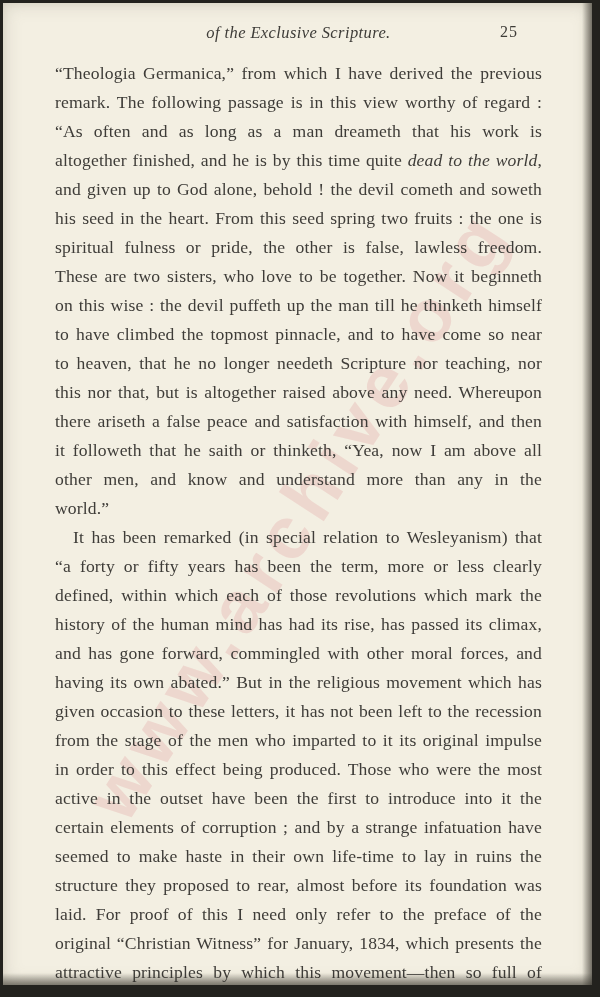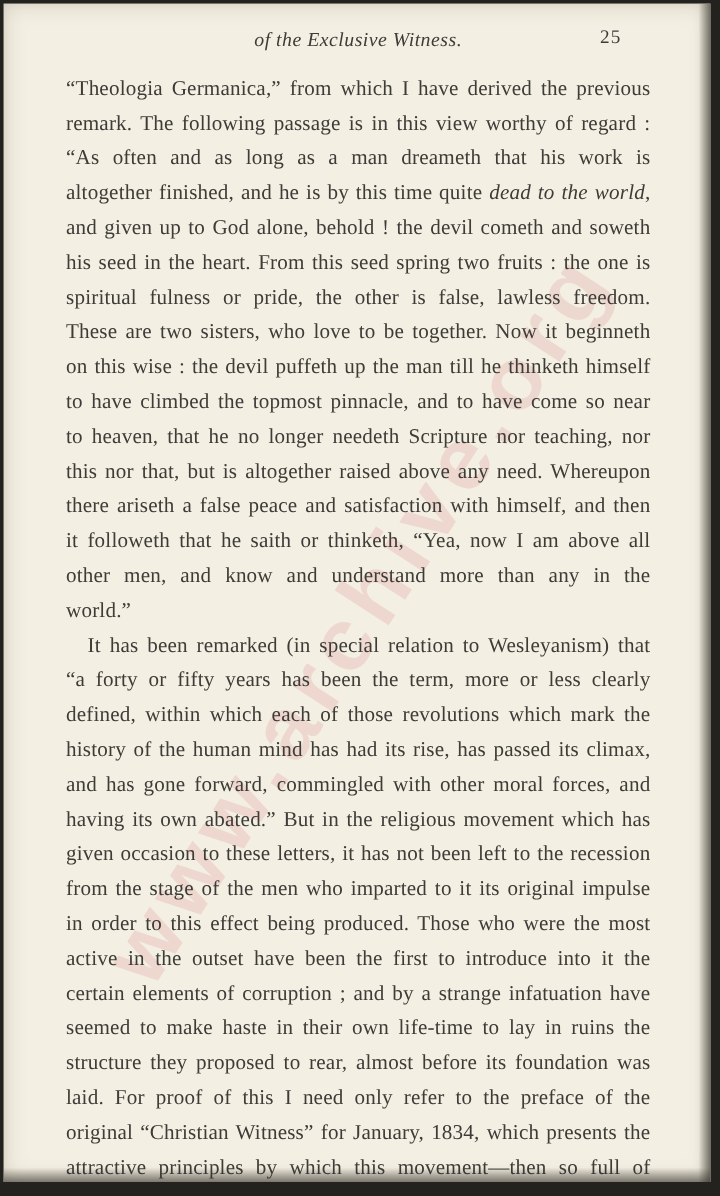--- a/index.html
+++ b/index.html
@@ -97,21 +97,21 @@
 <body>
 
 <div class="scan-frame">
   <div class="paper">
 
     <div class="watermark" style="color: rgb(226, 162, 162);">www.archive.org</div>
 
     <div class="page-inner">
 
       <div class="running-header">
-        <span class="title">of the Exclusive Witness.</span>
+        <span class="title">of the Exclusive Scripture.</span>
         <span class="folio">25</span>
       </div>
 
       <p class="body-text"><span>“Theologia Germanica,” from which I have derived the previous remark.  The following passage is in this view worthy of regard : “As often and as long as a man dreameth that his work is altogether finished, and he is by this time quite </span><span class="em-italic">dead to the world</span><span>, and given up to God alone, behold ! the devil cometh and soweth his seed in the heart.  From this seed spring two fruits : the one is spiritual fulness or pride, the other is false, lawless freedom.  These are two sisters, who love to be together.  Now it beginneth on this wise : the devil puffeth up the man till he thinketh himself to have climbed the topmost pinnacle, and to have come so near to heaven, that he no longer needeth Scripture nor teaching, nor this nor that, but is altogether raised above any need.  Whereupon there ariseth a false peace and satisfaction with himself, and then it followeth that he saith or thinketh, “Yea, now I am above all other men, and know and understand more than any in the world.”</span></p>
 
       <p class="body-text indented">It has been remarked (in special relation to Wesleyanism) that “a forty or fifty years has been the term, more or less clearly defined, within which each of those revolutions which mark the history of the human mind has had its rise, has passed its climax, and has gone forward, commingled with other moral forces, and having its own abated.”  But in the religious movement which has given occasion to these letters, it has not been left to the recession from the stage of the men who imparted to it its original impulse in order to this effect being produced.  Those who were the most active in the outset have been the first to introduce into it the certain elements of corruption ; and by a strange infatuation have seemed to make haste in their own life-time to lay in ruins the structure they proposed to rear, almost before its foundation was laid.  For proof of this I need only refer to the preface of the original “Christian Witness” for January, 1834, which presents the attractive principles by which this movement—then so full of hope—was promised to be guided ; and then to “The Narrative of</p>
 
     </div>
 
     <div class="edge-shade-right"></div>

